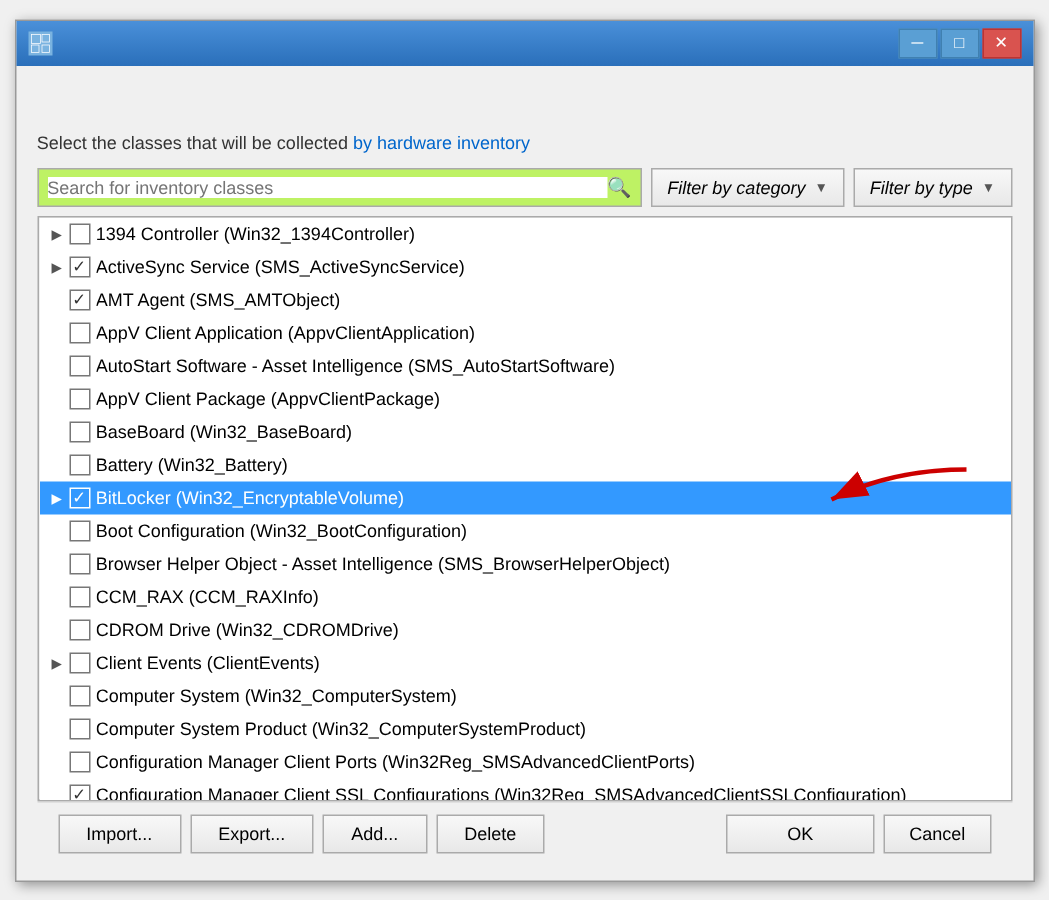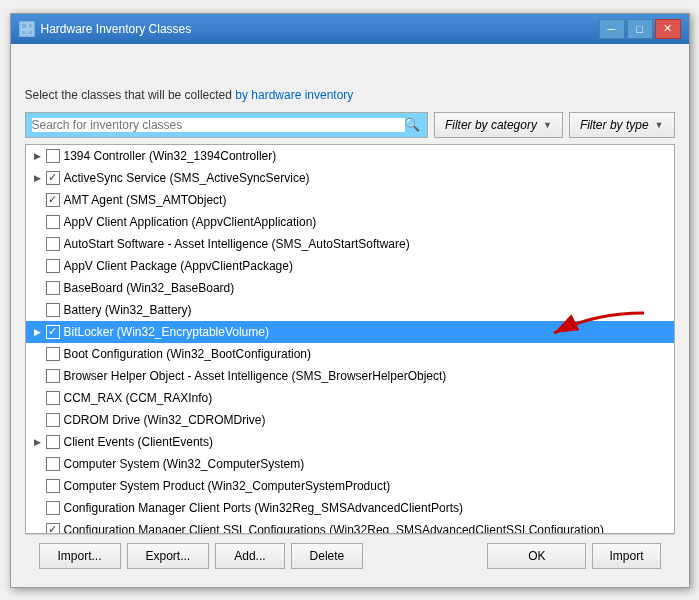--- a/index.html
+++ b/index.html
@@ -78,21 +78,21 @@
     .search-filter-row {
       display: flex;
       align-items: center;
       gap: 6px;
       margin-bottom: 6px;
     }
     .search-box {
       flex: 1;
       height: 26px;
       border: 1px solid #aaa;
-      background: #7dd3fc;
+      background: #bef264;
       padding: 0 6px;
       font-size: 12px;
       display: flex;
       align-items: center;
       justify-content: space-between;
     }
     .search-box input {
       border: none;
       outline: none;
       width: 100%;
@@ -232,21 +232,20 @@
   <div class="title-bar">
     <div class="title-bar-left">
       <div class="title-bar-icon">
         <svg width="14" height="14" viewBox="0 0 14 14">
           <rect x="1" y="1" width="6" height="6" fill="#7ab3e0" stroke="#fff" stroke-width="0.5"></rect>
           <rect x="8" y="1" width="5" height="5" fill="#7ab3e0" stroke="#fff" stroke-width="0.5"></rect>
           <rect x="1" y="8" width="5" height="5" fill="#7ab3e0" stroke="#fff" stroke-width="0.5"></rect>
           <rect x="8" y="8" width="5" height="5" fill="#7ab3e0" stroke="#fff" stroke-width="0.5"></rect>
         </svg>
       </div>
-      <span class="title-bar-title">Hardware Inventory Classes</span>
     </div>
     <div class="title-bar-controls">
       <button class="title-btn">─</button>
       <button class="title-btn">□</button>
       <button class="title-btn close">✕</button>
     </div>
   </div>
 
   <div class="content">
 
@@ -376,17 +375,17 @@
 
     <div class="bottom-buttons">
       <div class="bottom-left-btns">
         <button class="action-btn">Import...</button>
         <button class="action-btn">Export...</button>
         <button class="action-btn">Add...</button>
         <button class="action-btn">Delete</button>
       </div>
       <div class="bottom-right-btns">
         <button class="ok-btn">OK</button>
-        <button class="cancel-btn">Import</button>
+        <button class="cancel-btn">Cancel</button>
       </div>
     </div>
   </div>
 </div>
 
 </body></html>

